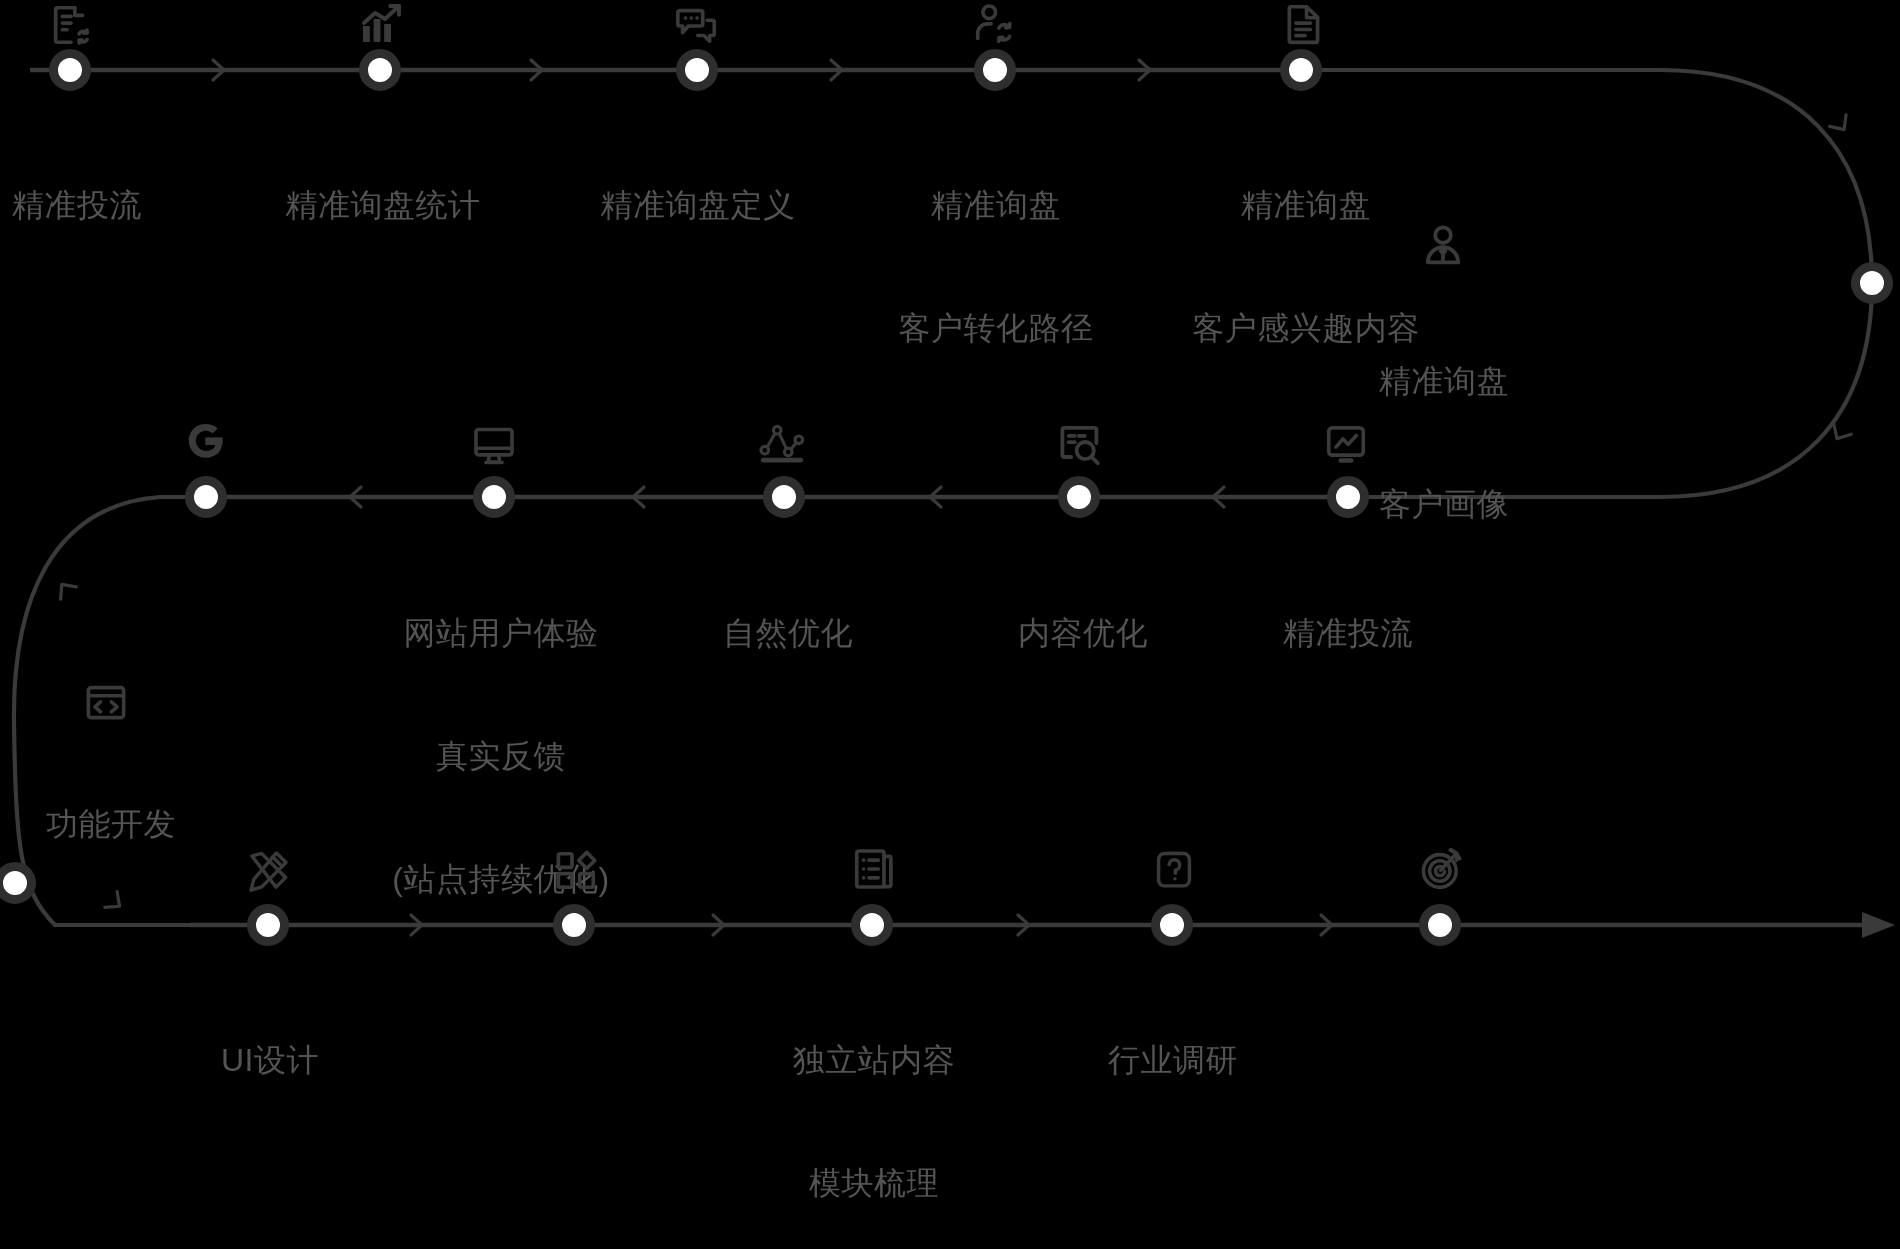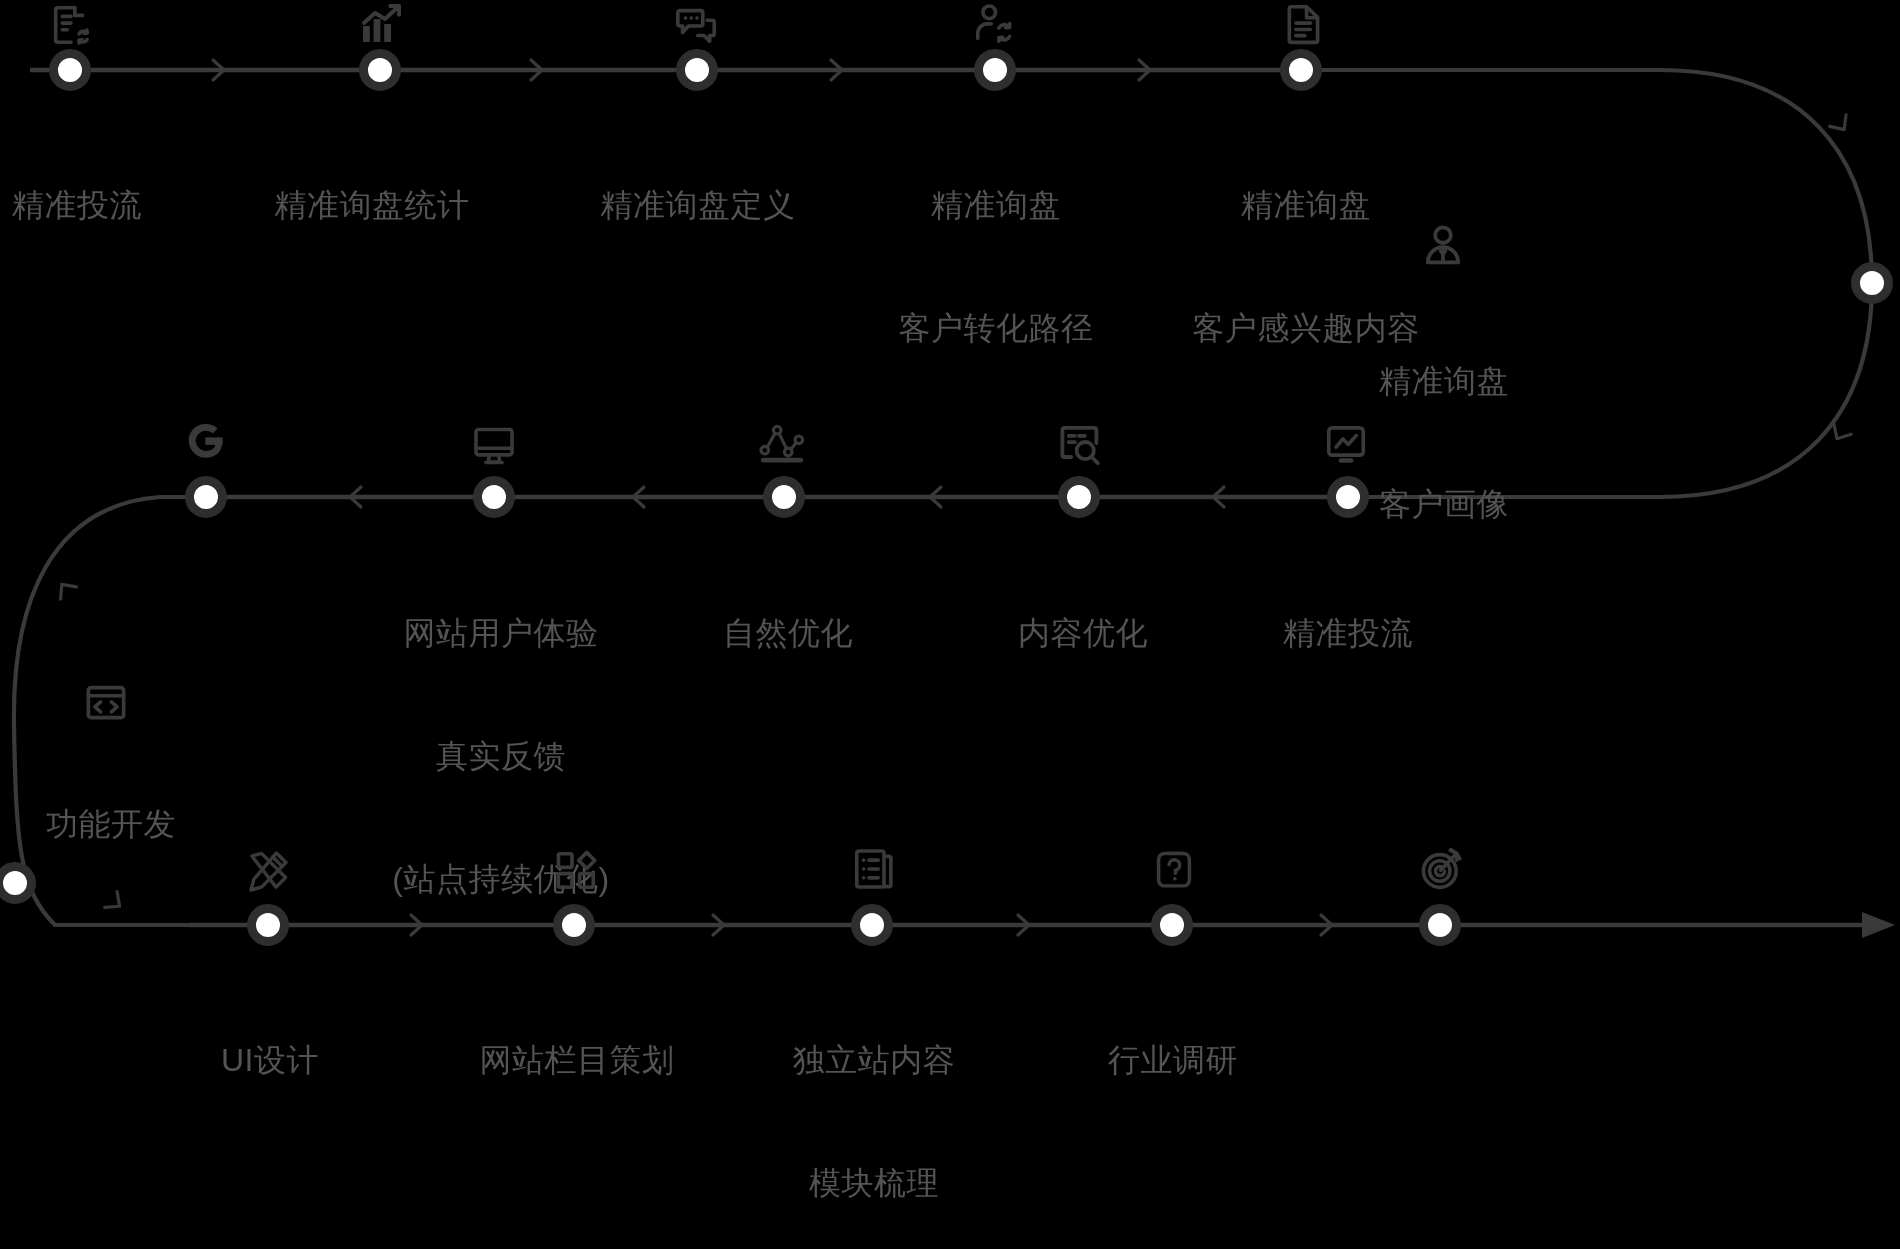--- a/index.html
+++ b/index.html
@@ -164,21 +164,21 @@
       <path d="M13.4 2.6v6h6"></path>
       <line x1="7.6" y1="11.5" x2="15.5" y2="11.5"></line>
       <line x1="7.6" y1="15" x2="15.5" y2="15"></line>
       <line x1="7.6" y1="18.3" x2="12.5" y2="18.3"></line>
     </svg>
   </div>
 
   <div class="label center" style="left:77px; top:103px;">
     <span class="label-line">精准投流</span>
   </div>
-  <div class="label center" style="left:372px; top:103px;text-align:right;">
+  <div class="label center" style="left:383px; top:103px;text-align:right;">
     <span class="label-line">精准询盘统计</span>
   </div>
   <div class="label center" style="left:698px; top:103px;font-family:Liberation Serif, serif;">
     <span class="label-line">精准询盘定义</span>
   </div>
   <div class="label center" style="left:996px; top:103px;">
     <span class="label-line">精准询盘</span>
     <span class="label-line">客户转化路径</span>
   </div>
   <div class="label center" style="left:1306px; top:103px;">
@@ -329,23 +329,20 @@
       <path d="M14.1 11.4 a2.3 2.3 0 1 0 0.7 1.9"></path>
       <line x1="12.8" y1="12.6" x2="20.6" y2="4.4"></line>
       <path d="M17.6 2.6 L20.8 4.2 L20.9 7.6"></path>
       <path d="M18.1 2.4 L20.8 4.2 L22.4 6.8"></path>
     </svg>
   </div>
 
   <div class="label center" style="left:270px; top:958px;">
     <span class="label-line">UI设计</span>
   </div>
-  <div class="label center" style="left:577px; top:958px;">
-    <span class="label-line">网站栏目策划</span>
-  </div>
   <div class="label center" style="left:874px; top:958px;">
     <span class="label-line">独立站内容</span>
     <span class="label-line">模块梳理</span>
   </div>
   <div class="label center" style="left:1173px; top:958px;">
     <span class="label-line">行业调研</span>
   </div>
 
 </div>
 

